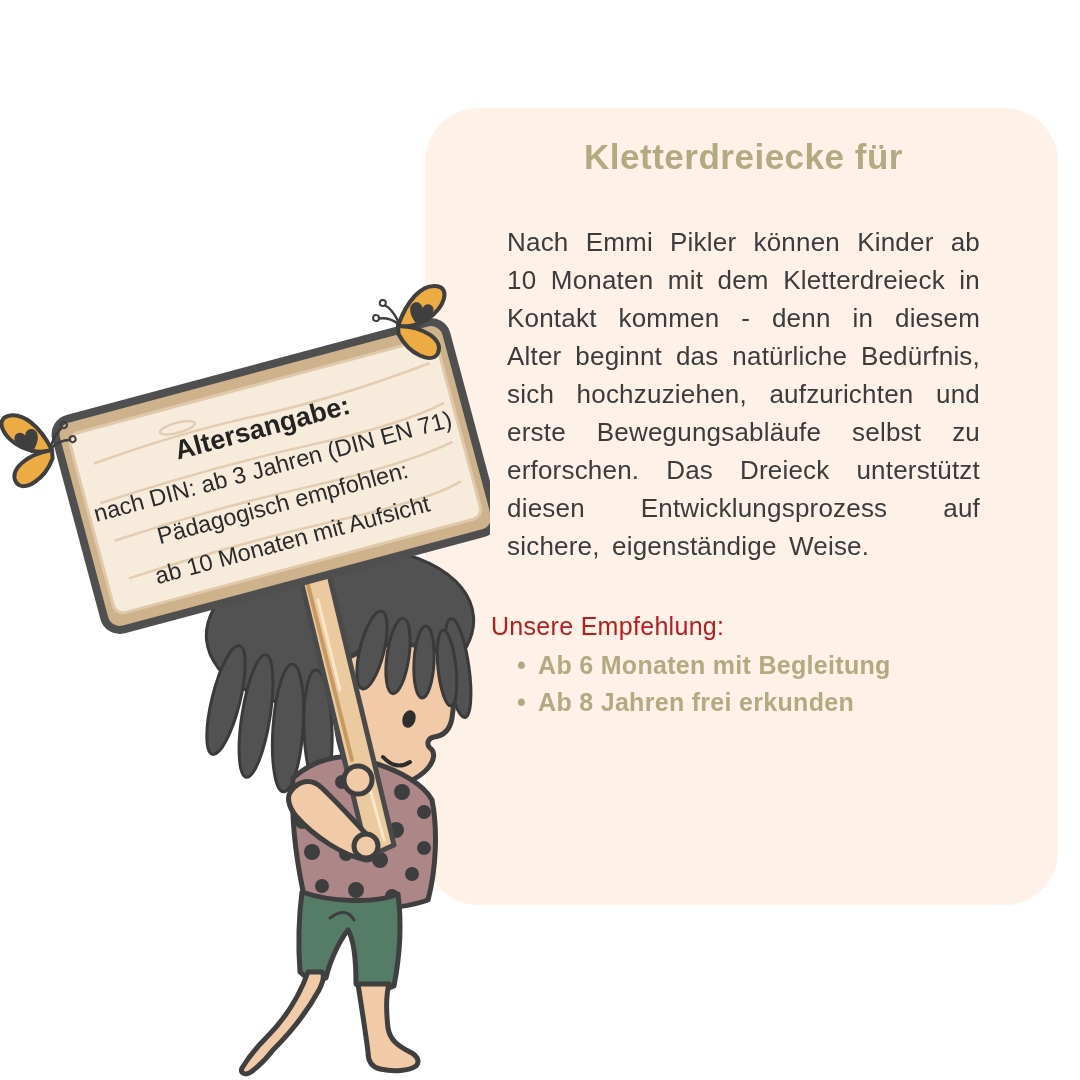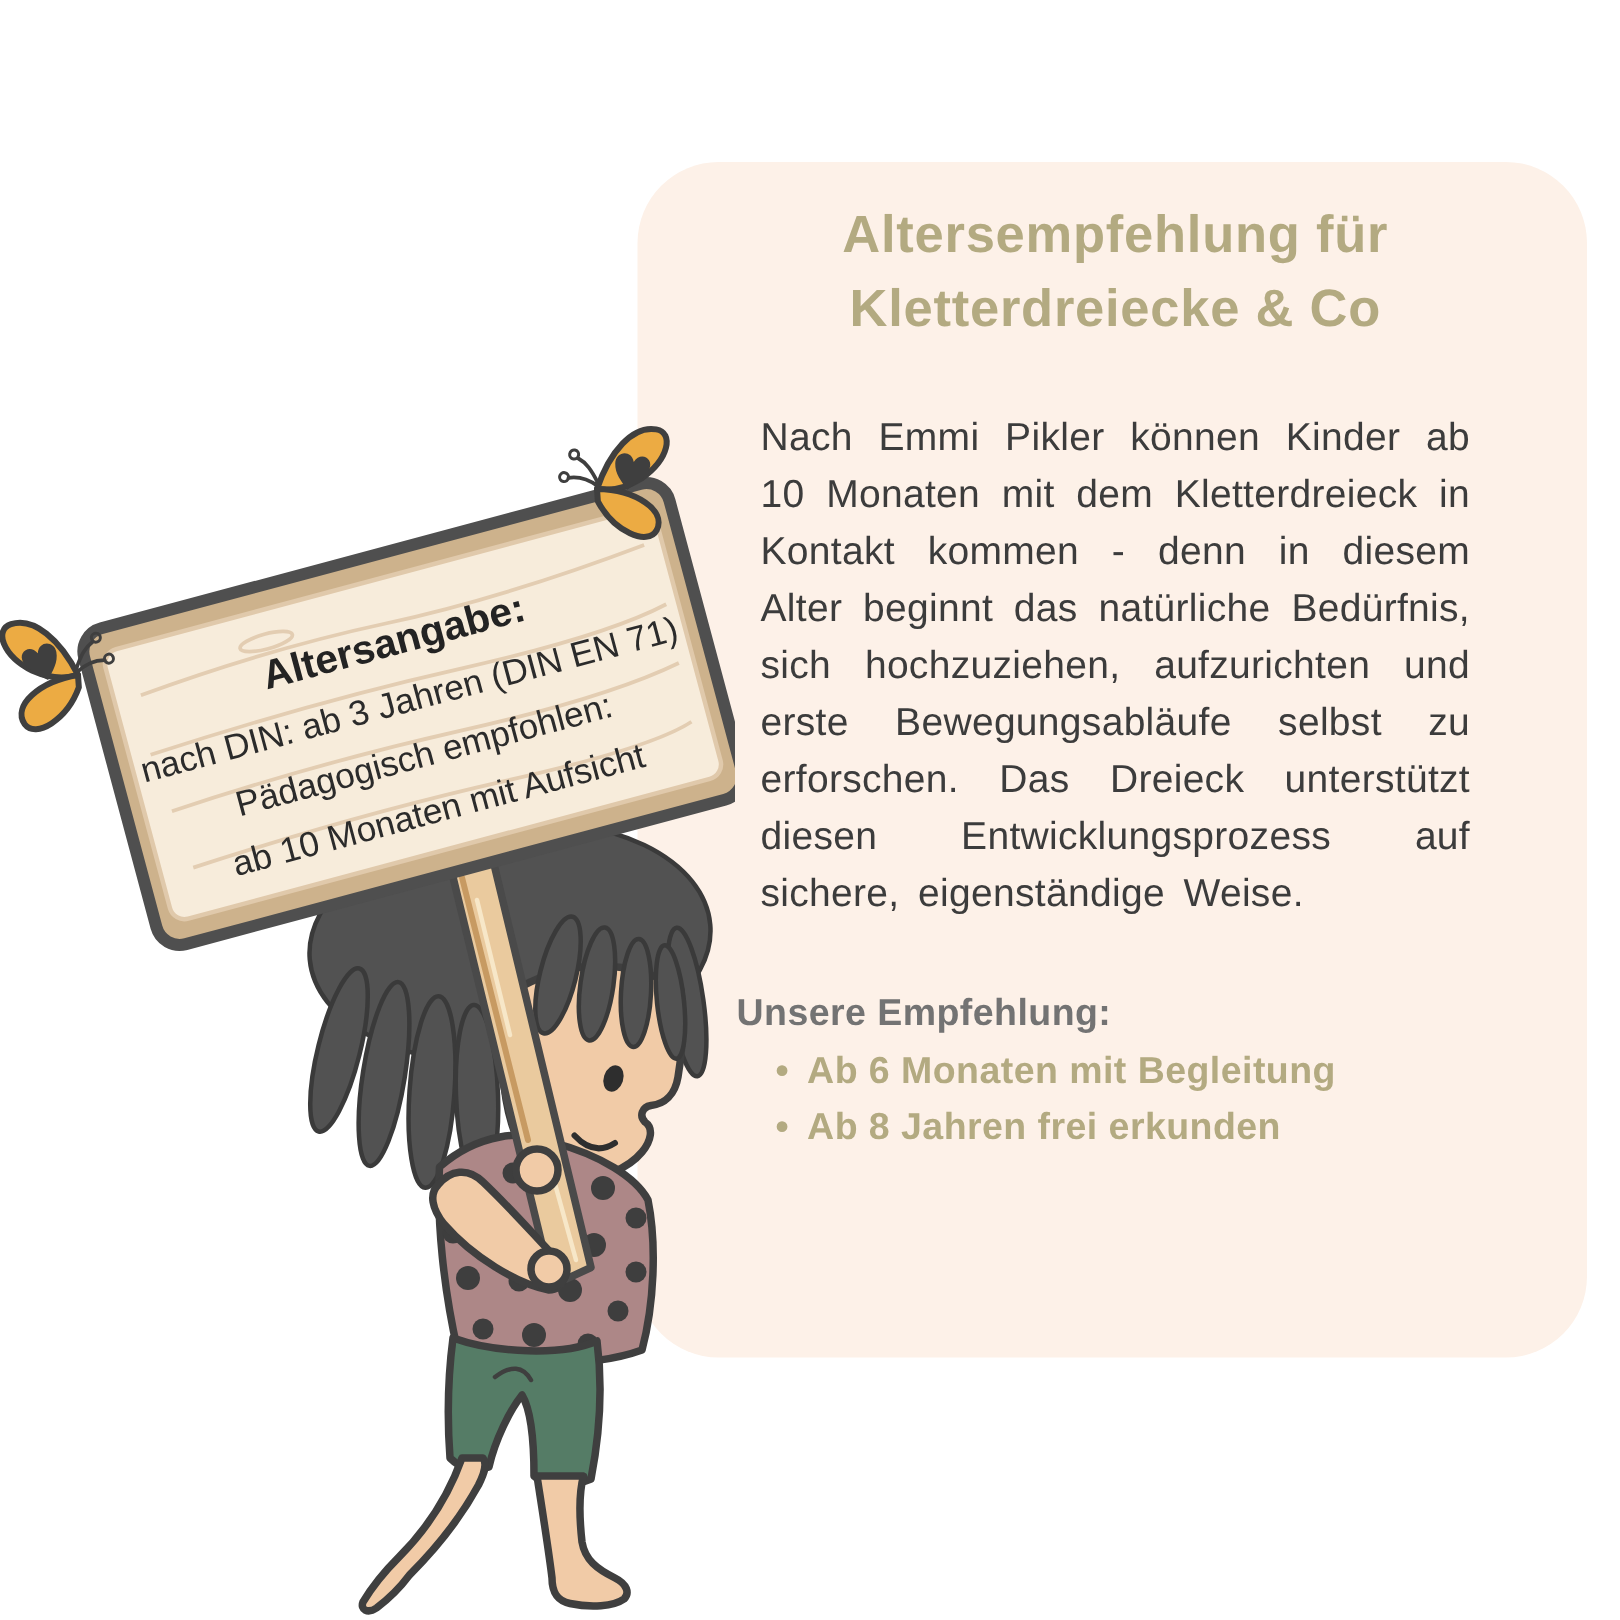--- a/index.html
+++ b/index.html
@@ -17,41 +17,40 @@
     text-align:center;color:#b3aa81;font-weight:bold;
     font-size:35px;line-height:49px;letter-spacing:.5px;margin:0 0 42px 0;
   }
   .panel-title span{display:block;}
   .body-par{
     color:#3c3c3c;font-size:26px;line-height:38px;margin:16px;
     text-align:justify;word-spacing:5px;letter-spacing:.2px;
   }
   .body-par + .body-par{margin-top:38px;}
   .rec-heading{
-    color:#737373;font-weight:bold;font-size:25px;line-height:34px;
+    color:#b91c1c;font-weight:normal;font-size:25px;line-height:34px;
     margin:44px 0 4px 0;letter-spacing:.3px;
   }
   .rec-list{list-style:none;margin:0;padding:0 0 0 26px;}
   .rec-list li{
     display:flex;align-items:baseline;gap:12px;
     color:#b3aa81;font-weight:bold;font-size:25px;line-height:37px;letter-spacing:.3px;
   }
   .rec-bullet{font-size:25px;}
   svg text{font-family:"Liberation Sans", sans-serif;}
   .sign-head{font-size:27px;font-weight:bold;fill:#232323;}
   .sign-line{font-size:23.5px;font-weight:500;fill:#2b2b2b;}
   .illo{position:absolute;left:0;top:0;}
 </style>
 </head>
 <body>
 
 <div class="panel">
   <h1 class="panel-title">
-    <span>Altersempfehlung für</span>
-    <span>Kletterdreiecke &amp; Co</span>
+    <span>Kletterdreiecke für</span>
   </h1>
   <p class="body-par">Nach Emmi Pikler können Kinder ab 10 Monaten mit dem Kletterdreieck in Kontakt kommen - denn in diesem Alter beginnt das natürliche Bedürfnis, sich hochzuziehen, aufzurichten und erste Bewegungsabläufe selbst zu erforschen. Das Dreieck unterstützt diesen Entwicklungsprozess auf sichere, eigenständige Weise.</p>
   <div class="rec-heading">Unsere Empfehlung:</div>
   <ul class="rec-list">
     <li>
       <span class="rec-bullet">•</span>
       <span>Ab 6 Monaten mit Begleitung</span>
     </li>
     <li>
       <span class="rec-bullet">•</span>

